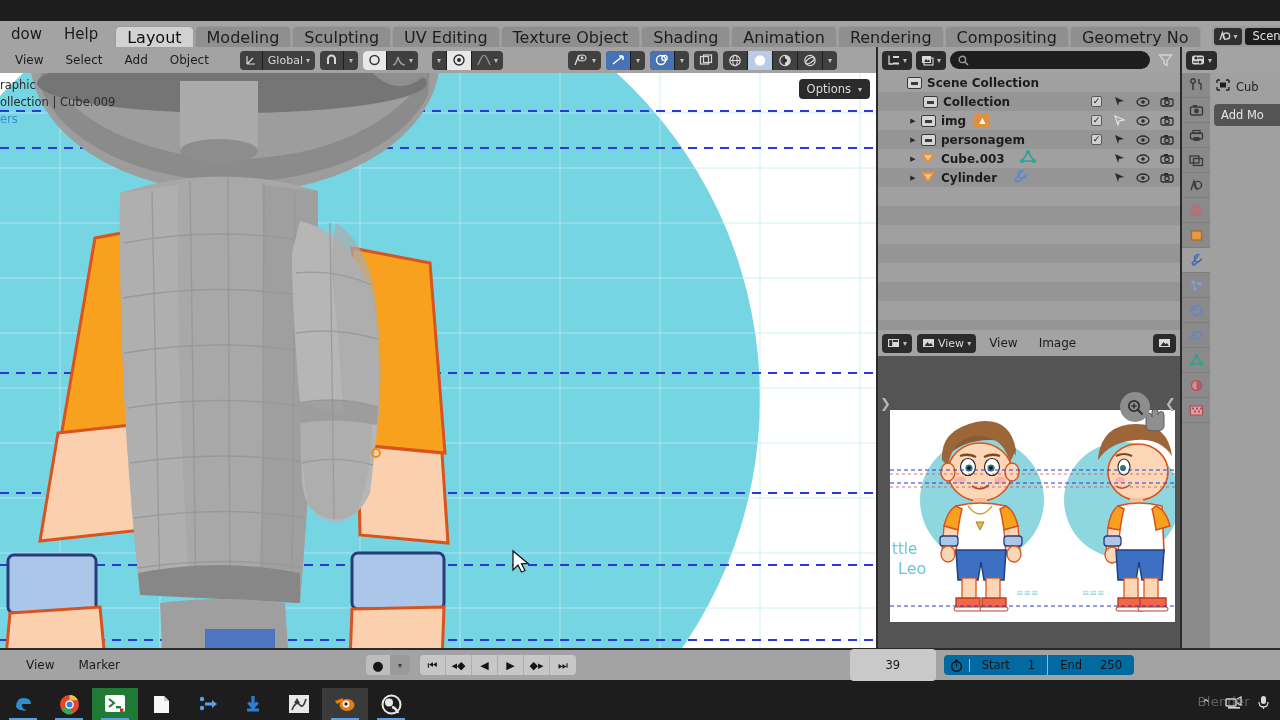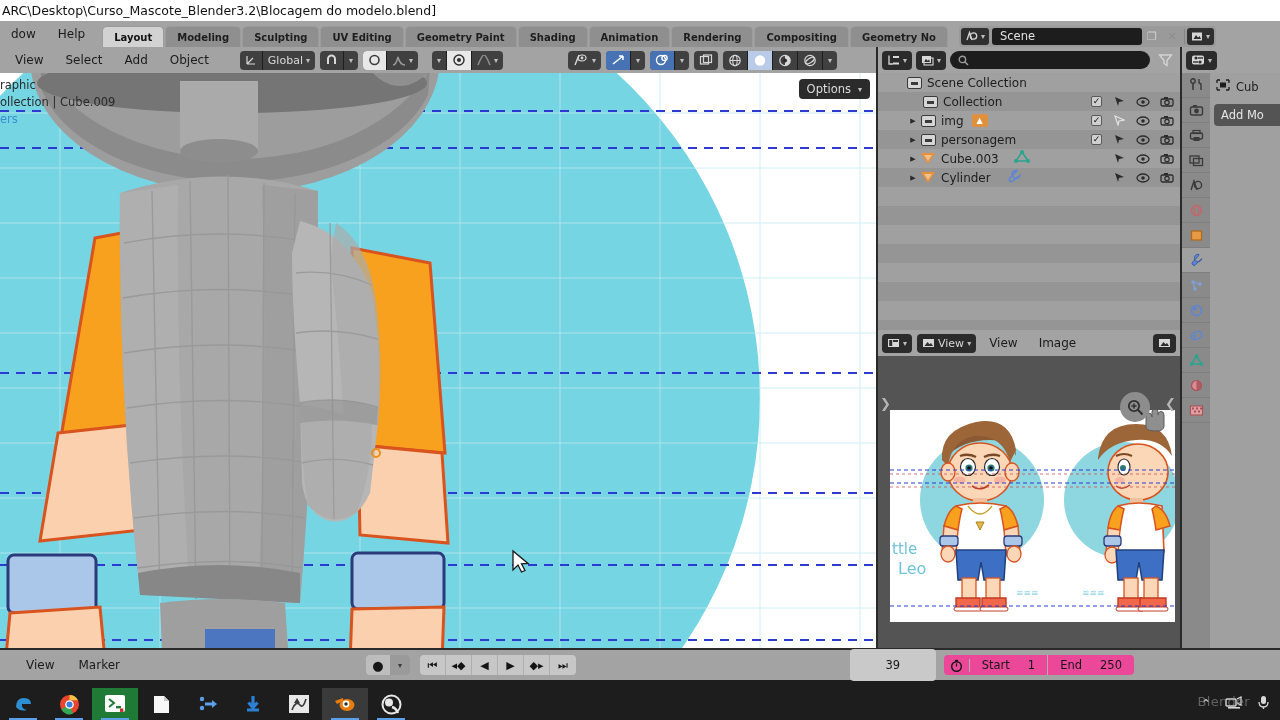--- a/index.html
+++ b/index.html
@@ -19,30 +19,30 @@
   }
 
   
   .topbar {
     position: absolute; top: 21px; left: 0; width: 1280px; height: 26px;
     background: #a3a3a3;
     display: flex; align-items: flex-end;
   }
   .topmenu { display: flex; align-items: center; height: 26px; padding-left: 0px; }
   .topmenu .mi {
-    font-size: 12px; color: #1b1b1b; padding: 0 11px; line-height: 26px;
+    font-size: 15px; color: #1b1b1b; padding: 0 11px; line-height: 26px;
     white-space: nowrap;
   }
   .wstabs { display: flex; align-items: flex-end; height: 26px; margin-left: 6px; }
   .wstab {
-    font-size: 10px; color: #1d1d1d; height: 21px; line-height: 21px;
+    font-size: 16px; color: #1d1d1d; height: 21px; line-height: 21px;
     padding: 0 11px; background: #8f8f8f;
     border-top-left-radius: 5px; border-top-right-radius: 5px;
     border: 1px solid #9b9b9b; border-bottom: none;
-    margin-right: 1px; white-space: nowrap; font-weight: bold;
+    margin-right: 1px; white-space: nowrap;
   }
   .wstab.active { background: #d2d2d2; color: #101010; }
   .scenebox {
     display: flex; align-items: center; height: 21px;
     background: #9a9a9a; border-radius: 4px; margin-left: 10px; padding: 0 2px;
   }
   .sb-ico {
     display: flex; align-items: center; justify-content: center;
     height: 17px; padding: 0 4px; background: #2f2f2f; border-radius: 3px;
     color: #d6d6d6; font-size: 11px; gap: 3px;
@@ -112,21 +112,21 @@
     background: #2b2b2b; border-radius: 4px; color: #d8d8d8; font-size: 11px;
   }
   .ol-search {
     flex: 1; height: 18px; background: #1d1d1d; border-radius: 9px;
     display: flex; align-items: center; padding: 0 8px; color: #9a9a9a; font-size: 11px; gap: 5px;
   }
   .ol-filter { width: 22px; height: 19px; display:flex; align-items:center; justify-content:center; color:#d4d4d4; }
   .ol-rows { position: relative; }
   .ol-row {
     height: 19px; display: flex; align-items: center;
-    font-size: 12px; color: #1c1c1c; position: relative;
+    font-size: 12px; color: #1c1c1c; position: relative; font-weight: bold;
   }
   .ol-row.alt { background: #959595; }
   .ol-row.lite { background: #a0a0a0; }
   .ol-tri { width: 14px; text-align: center; font-size: 7px; color: #2a2a2a; }
   .ol-icon {
     width: 16px; height: 13px; margin-right: 5px;
     display: inline-flex; align-items: center; justify-content: center;
   }
   .box-ico {
     width: 15px; height: 12px; border: 1.4px solid #3a3a3a; border-radius: 2px;
@@ -224,21 +224,21 @@
   .play-grp { display: flex; align-items: center; background: #c7c7c7; border-radius: 4px; height: 20px; margin-left: 6px; }
   .pb { width: 26px; height: 20px; display:flex; align-items:center; justify-content:center; font-size: 11px; color:#141414;
         border-right: 1px solid #aeaeae; }
   .pb:last-child { border-right: none; }
   .tl-right { position: absolute; right: 146px; display: flex; align-items: center; }
   .frm-field {
     width: 86px; height: 32px; background: #c9c9c9; border-radius: 4px;
     font-size: 11.5px; color: #171717; display: flex; align-items: center; justify-content: center;
   }
   .se-grp {
-    display: flex; align-items: center; background: #ec4899; border-radius: 4px; height: 20px;
+    display: flex; align-items: center; background: #0369a1; border-radius: 4px; height: 20px;
     margin-left: 8px; overflow: hidden;
   }
   .se-ico { width: 26px; display: flex; align-items: center; justify-content: center; font-size: 12px; color: #141414;
             border-right: 1px solid #b0b0b0; }
   .se-cell { display: flex; align-items: center; gap: 18px; padding: 0 12px; font-size: 11.5px; color: #171717;
              height: 20px; border-right: 1px solid #b0b0b0; }
   .se-cell:last-child { border-right: none; text-align: center; }
 
   
   .taskbar {
@@ -257,35 +257,32 @@
   .wmark {
     position: absolute; right: 30px; top: 694px; color: #9a9a9a; font-size: 13px;
     opacity: .55; letter-spacing: .3px;
   }
 </style>
 </head>
 <body>
 
 <div id="app">
 
-  <div class="titlebar">
-    <span>ARC\Desktop\Curso_Mascote_Blender3.2\Blocagem do modelo.blend]</span>
-  </div>
 
   <div class="topbar">
     <div class="topmenu">
       <span class="mi">dow</span>
       <span class="mi">Help</span>
     </div>
     <div class="wstabs">
       <div class="wstab active">Layout</div>
       <div class="wstab">Modeling</div>
       <div class="wstab">Sculpting</div>
       <div class="wstab">UV Editing</div>
-      <div class="wstab">Geometry Paint</div>
+      <div class="wstab">Texture Object</div>
       <div class="wstab">Shading</div>
       <div class="wstab">Animation</div>
       <div class="wstab">Rendering</div>
       <div class="wstab">Compositing</div>
       <div class="wstab">Geometry No</div>
     </div>
     <div class="scenebox">
       <div class="sb-ico">
         <svg width="13" height="11" viewBox="0 0 13 11">
             <circle cx="8.5" cy="5" r="3.2" fill="none" stroke="#d6d6d6" stroke-width="1.3"></circle>

